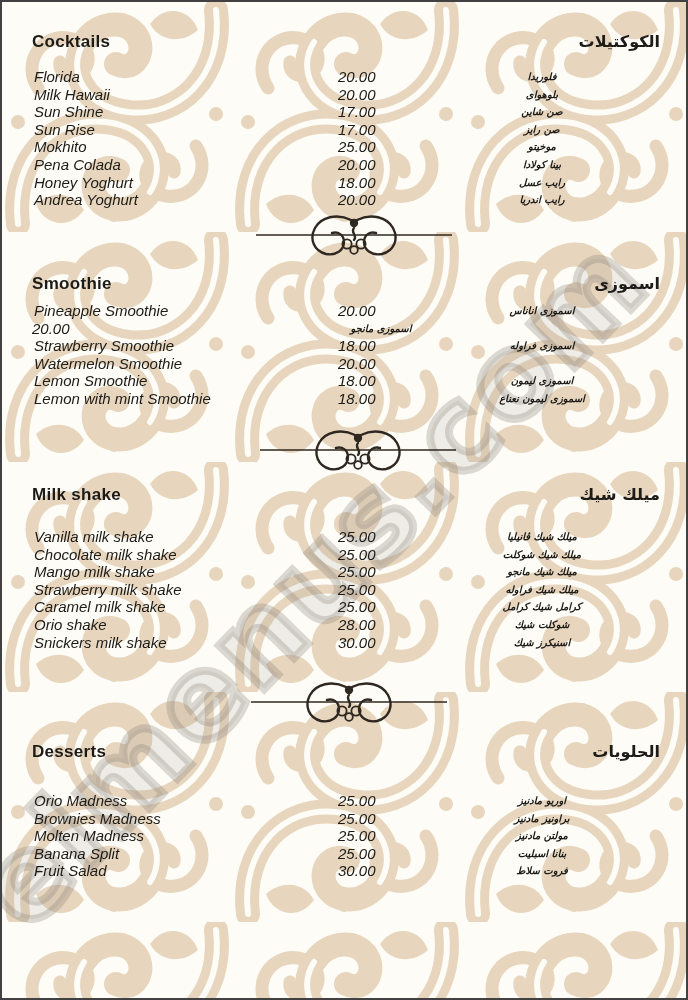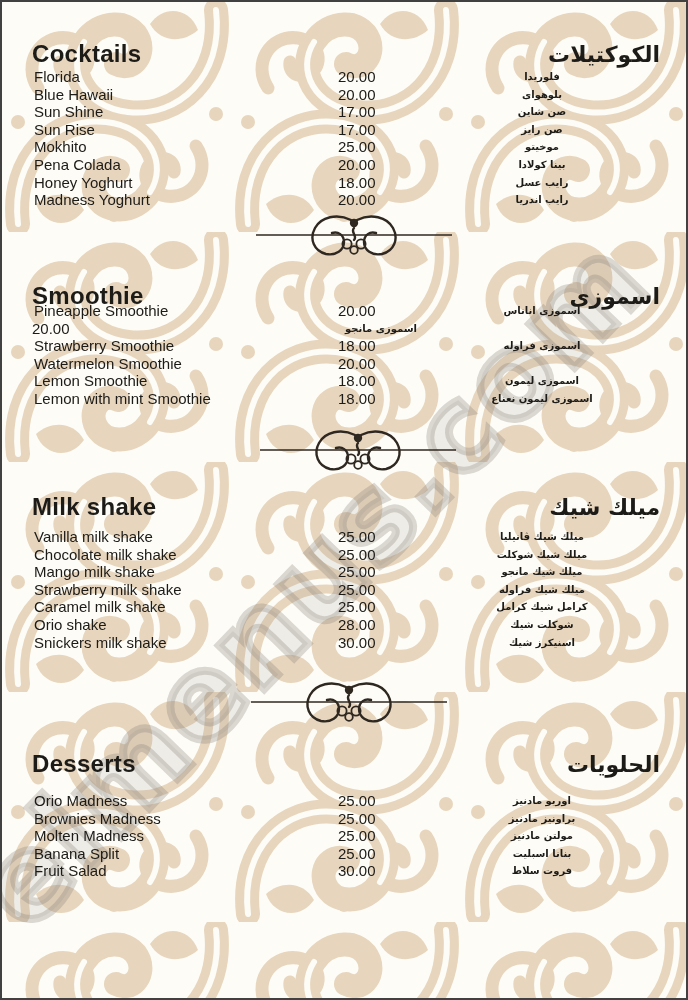--- a/index.html
+++ b/index.html
@@ -21,23 +21,23 @@
     font-weight:bold;font-size:115px;letter-spacing:4px;
     line-height:150px;text-align:center;
     color:rgba(130,125,118,0.12);
     -webkit-text-stroke:8px rgba(128,122,114,0.28);
     transform:rotate(-46deg);
     pointer-events:none;white-space:nowrap;
   }
   .content{position:absolute;inset:0;z-index:2;}
   .menu-section{position:absolute;left:30px;right:26px;}
   .section-header{display:flex;justify-content:space-between;align-items:baseline;height:28px;}
-  .title-en{font-size:24px;font-weight:bold;letter-spacing:0.3px;}
-  .title-ar{font-size:22px;font-weight:bold;direction:rtl;font-family:"DejaVu Sans",sans-serif;margin-top:10px;}
-  .rows{display:block;}
+  .title-en{font-size:17px;font-weight:bold;letter-spacing:0.3px;}
+  .title-ar{font-size:16px;font-weight:bold;direction:rtl;font-family:"DejaVu Sans",sans-serif;}
+  .rows{display:block;font-style:italic;}
   .row{
     display:grid;grid-template-columns:306px 86px 1fr;
     height:17.6px;align-items:center;
     font-size:15px;line-height:17.6px;
   }
   .row .en{padding-left:2px;white-space:nowrap;}
   .row .price{white-space:nowrap;}
   .row .ar{
     text-align:center;direction:rtl;
     font-size:10px;font-weight:bold;
@@ -93,21 +93,21 @@
         <span class="title-en">Cocktails</span>
         <span class="title-ar">الكوكتيلات</span>
       </div>
       <div class="rows">
           <div class="row">
             <span class="en">Florida</span>
             <span class="price">20.00</span>
             <span class="ar">فلوريدا</span>
           </div>
           <div class="row">
-            <span class="en">Blue Hawaii</span>
+            <span class="en">Milk Hawaii</span>
             <span class="price">20.00</span>
             <span class="ar">بلوهواى</span>
           </div>
           <div class="row">
             <span class="en">Sun Shine</span>
             <span class="price">17.00</span>
             <span class="ar">صن شاين</span>
           </div>
           <div class="row">
             <span class="en">Sun Rise</span>
@@ -123,21 +123,21 @@
             <span class="en">Pena Colada</span>
             <span class="price">20.00</span>
             <span class="ar">بينا كولادا</span>
           </div>
           <div class="row">
             <span class="en">Honey Yoghurt</span>
             <span class="price">18.00</span>
             <span class="ar">رايب عسل</span>
           </div>
           <div class="row">
-            <span class="en">Madness Yoghurt</span>
+            <span class="en">Andrea Yoghurt</span>
             <span class="price">20.00</span>
             <span class="ar">رايب اندريا</span>
           </div>
         </div>
     </section>
 
     <svg class="divider" id="div-0" viewBox="0 0 200 44" aria-hidden="true">
       <g stroke="#2f2821" fill="none" stroke-width="1.6">
         <line x1="2" y1="22" x2="198" y2="22"></line>
       </g>

